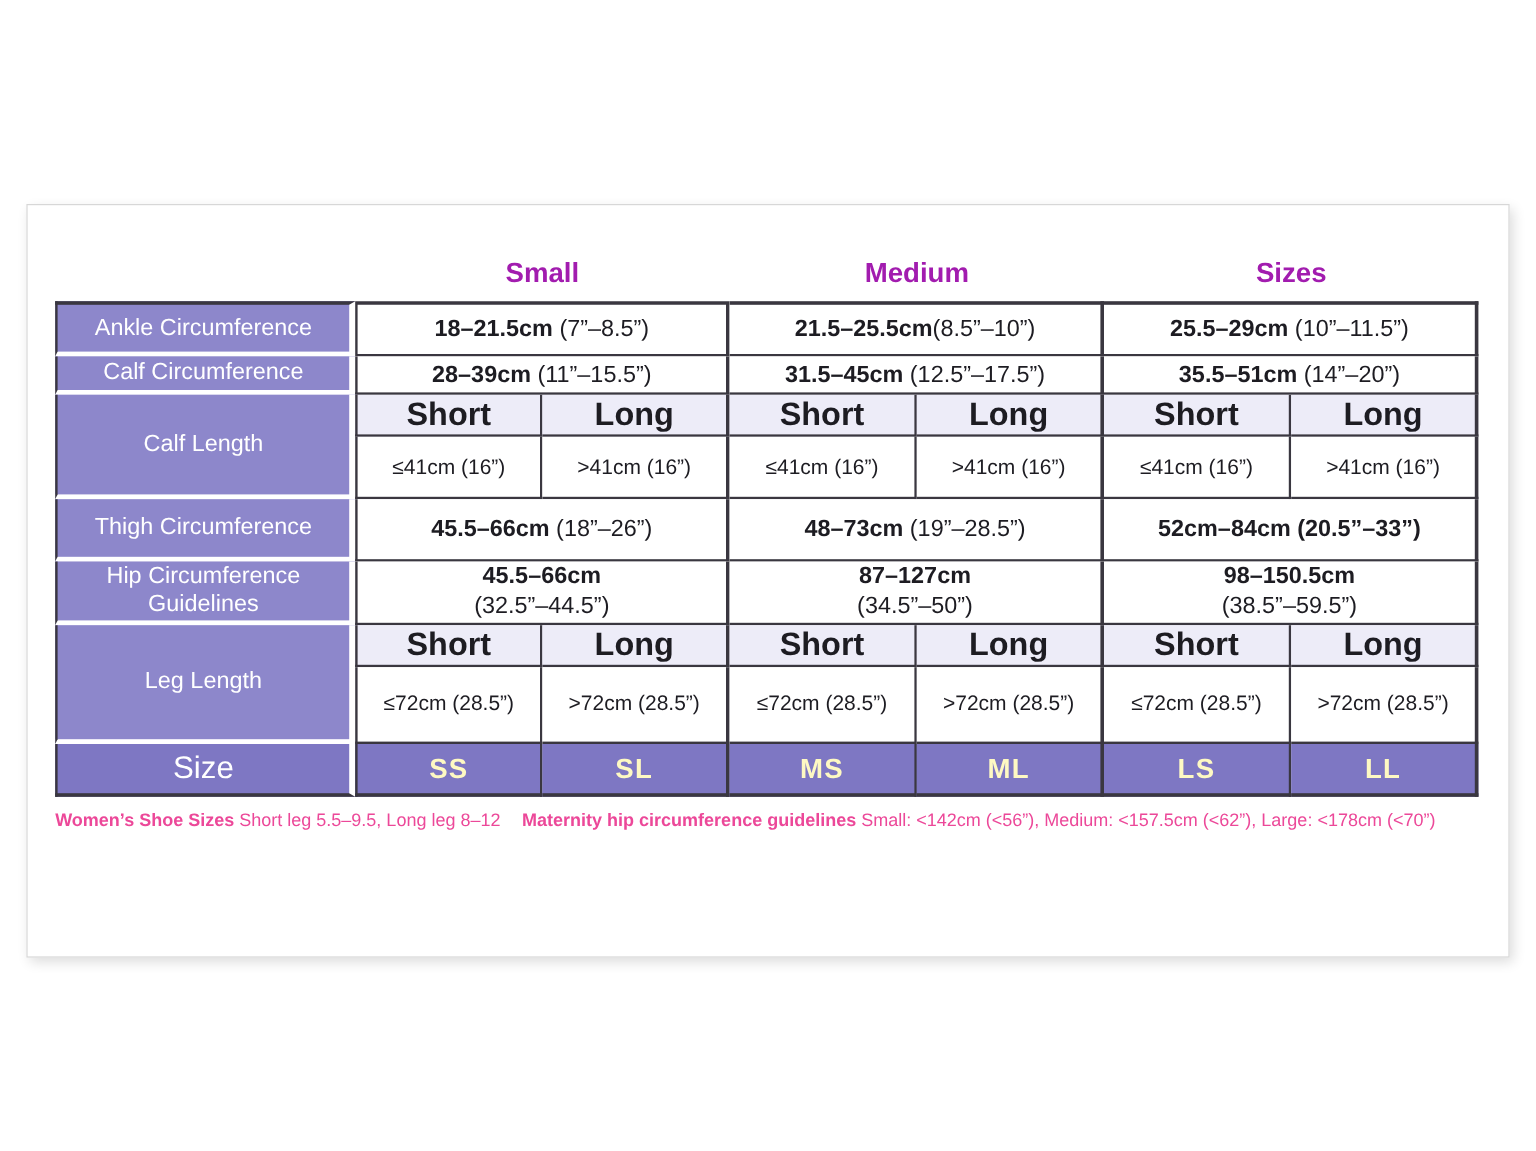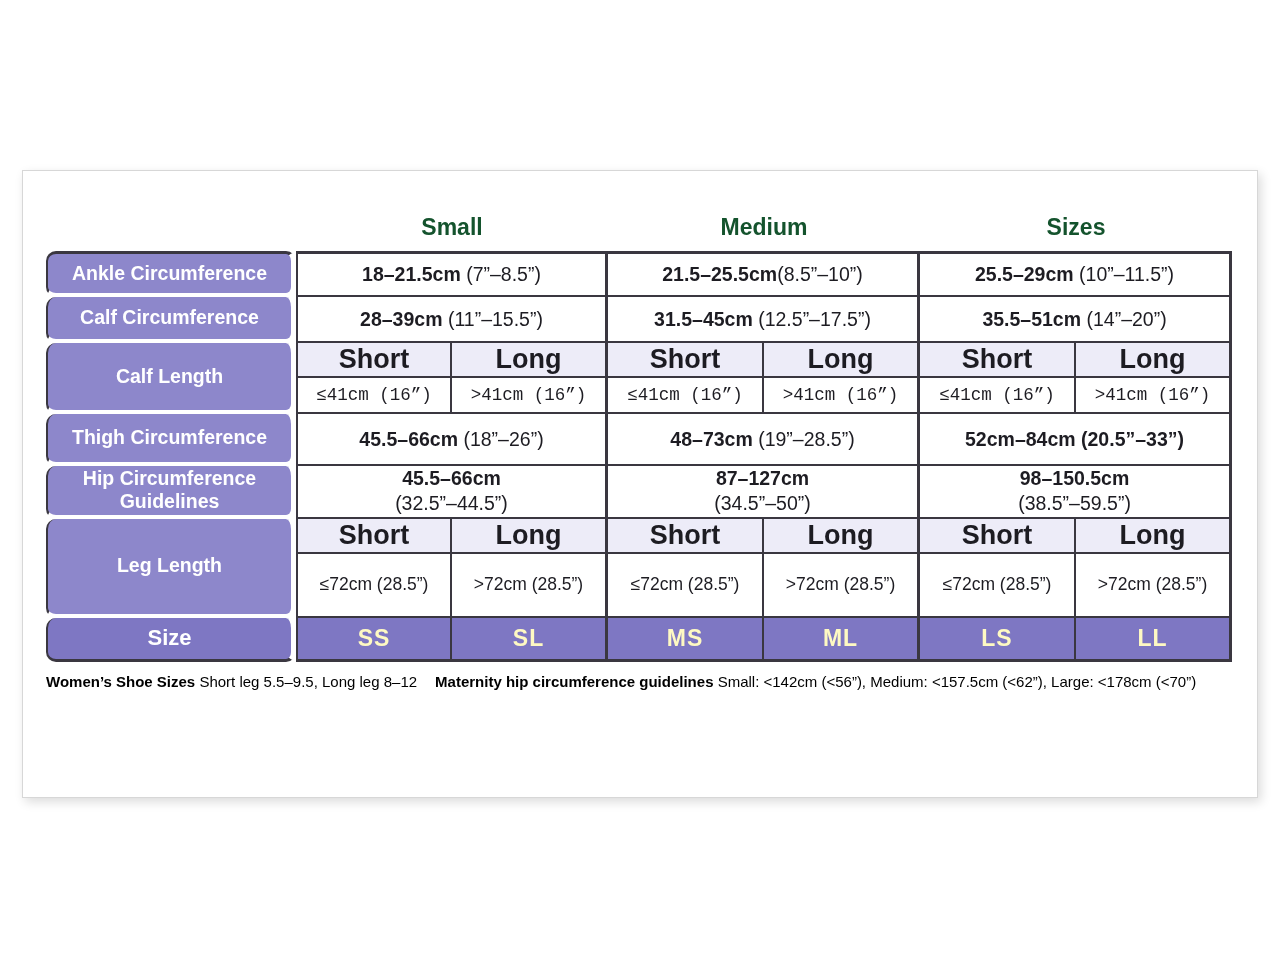--- a/index.html
+++ b/index.html
@@ -17,59 +17,58 @@
   .banner{
     height:52px;background:var(--banner,#6c64b4);
     display:flex;align-items:center;padding-left:12px;
     box-sizing:border-box;margin-bottom:7px;
   }
   .banner .title{color:#ffffff;font-weight:bold;font-size:27px;letter-spacing:.2px;}
   table.t{border-collapse:separate;border-spacing:0;table-layout:fixed;width:1186px;}
   .t td,.t th{box-sizing:border-box;padding:0;text-align:center;vertical-align:middle;}
   tr.r-hdr{height:47px;}
   tr.r-ankle{height:46px;}
-  tr.r-calfc{height:46px;}
+  tr.r-calfc{height:32px;}
   tr.r-subh{height:35px;}
-  tr.r-calfv{height:36px;font-family:Liberation Mono, monospace;}
+  tr.r-calfv{height:52px;}
   tr.r-thigh{height:52px;}
   tr.r-hip{height:48px;}
   tr.r-legv{height:64px;}
   tr.r-size{height:44px;}
-  .hdr{font-size:23px;font-weight:bold;padding-top:6px;color:#14532d;}
+  .hdr{font-size:23px;font-weight:bold;padding-top:6px;color:#a21caf;}
   .lbl{
-    background:var(--rowlabel,#8d87cb);color:#ffffff;font-weight:bold;font-size:19.5px;
+    background:var(--rowlabel,#8d87cb);color:#ffffff;font-weight:normal;font-size:19.5px;
     text-align:left;padding:0 8px 0 14px;line-height:1.22;
     border-left:2px solid var(--border,#3a3740);
     border-right:5px solid #ffffff;
     border-bottom:4px solid #ffffff;
-    border-radius:10px;
   }
   .lbl.lt{border-top:3px solid var(--border,#3a3740);}
   .lbl.size-lbl{
-    background:var(--sizerow,#7e77c3);font-size:22px;
+    background:var(--sizerow,#7e77c3);font-size:26px;
     border-bottom:3px solid var(--border,#3a3740);
   }
   .d{
     background:#ffffff;font-size:19.5px;
     border-right:2px solid var(--border,#3a3740);
     border-bottom:2px solid var(--border,#3a3740);
   }
   .d.fc{border-left:2px solid var(--border,#3a3740);}
   .d.gb{border-right:3px solid var(--border,#3a3740);}
   .d.dt{border-top:3px solid var(--border,#3a3740);}
   .sub{background:var(--subhead,#edecf8);font-weight:bold;font-size:27px;}
   .vcell{font-weight:normal;font-size:17.5px;}
   .b{font-weight:bold;}
   .n{font-weight:normal;}
   .stack .b,.stack .n{display:block;line-height:1.3;}
   .sizecell{
     background:var(--sizerow,#7e77c3);color:#fef9c3;font-weight:bold;font-size:23px;
     letter-spacing:1px;border-bottom:3px solid var(--border,#3a3740);
   }
-  .footer{margin-top:11px;font-size:15px;color:#000000;white-space:nowrap;}
+  .footer{margin-top:11px;font-size:15px;color:#ec4899;white-space:nowrap;}
   .footer .gap{display:inline-block;width:18px;}
 </style>
 </head>
 <body>
 
 <div class="card">
 
 
   <table class="t">
     <colgroup>

